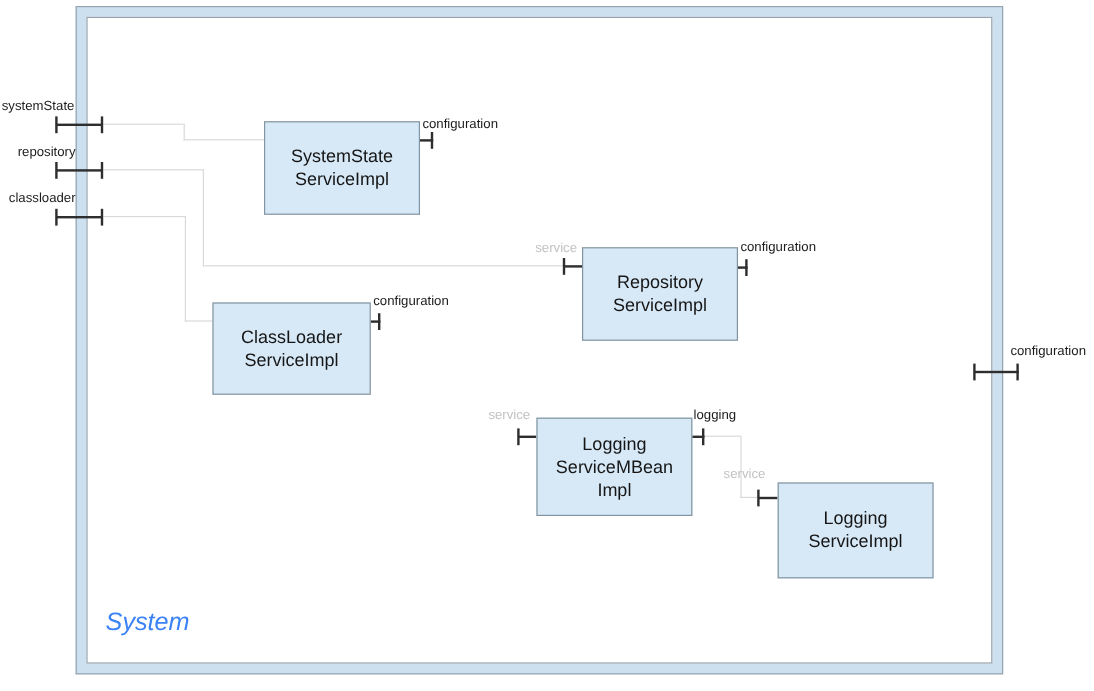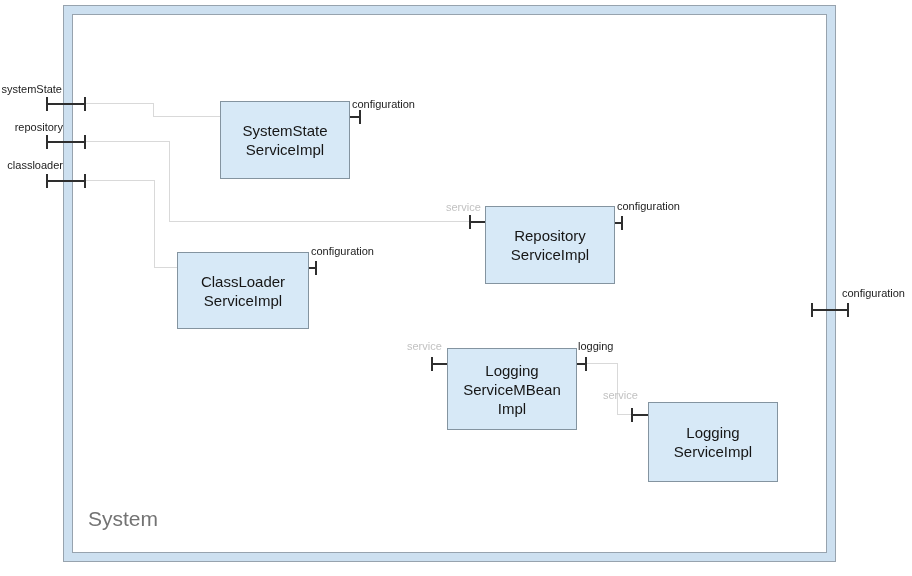--- a/index.html
+++ b/index.html
@@ -77,21 +77,21 @@
   #l-cl{left:0;top:159px;width:63px;}
   #l-conf-ss{left:352px;top:98px;}
   #l-conf-rp{left:617px;top:200px;}
   #l-conf-cl{left:311px;top:245px;}
   #l-conf-rt{left:842px;top:287px;}
   #l-srv-rp{left:446px;top:201px;}
   #l-srv-mb{left:407px;top:340px;}
   #l-srv-li{left:603px;top:389px;}
   #l-log-mb{left:578px;top:340px;}
   
-  #title{position:absolute;left:88px;top:507px;font-size:21px;color:#737373;}
+  #title{position:absolute;left:88px;top:507px;font-size:21px;color:#3b82f6;font-style:italic;}
 </style>
 </head>
 <body>
 
 <div id="canvas">
 
   <div id="frame-outer"></div>
   <div id="frame-inner"></div>
 
   <div class="wire" id="w-ss-a"></div>

